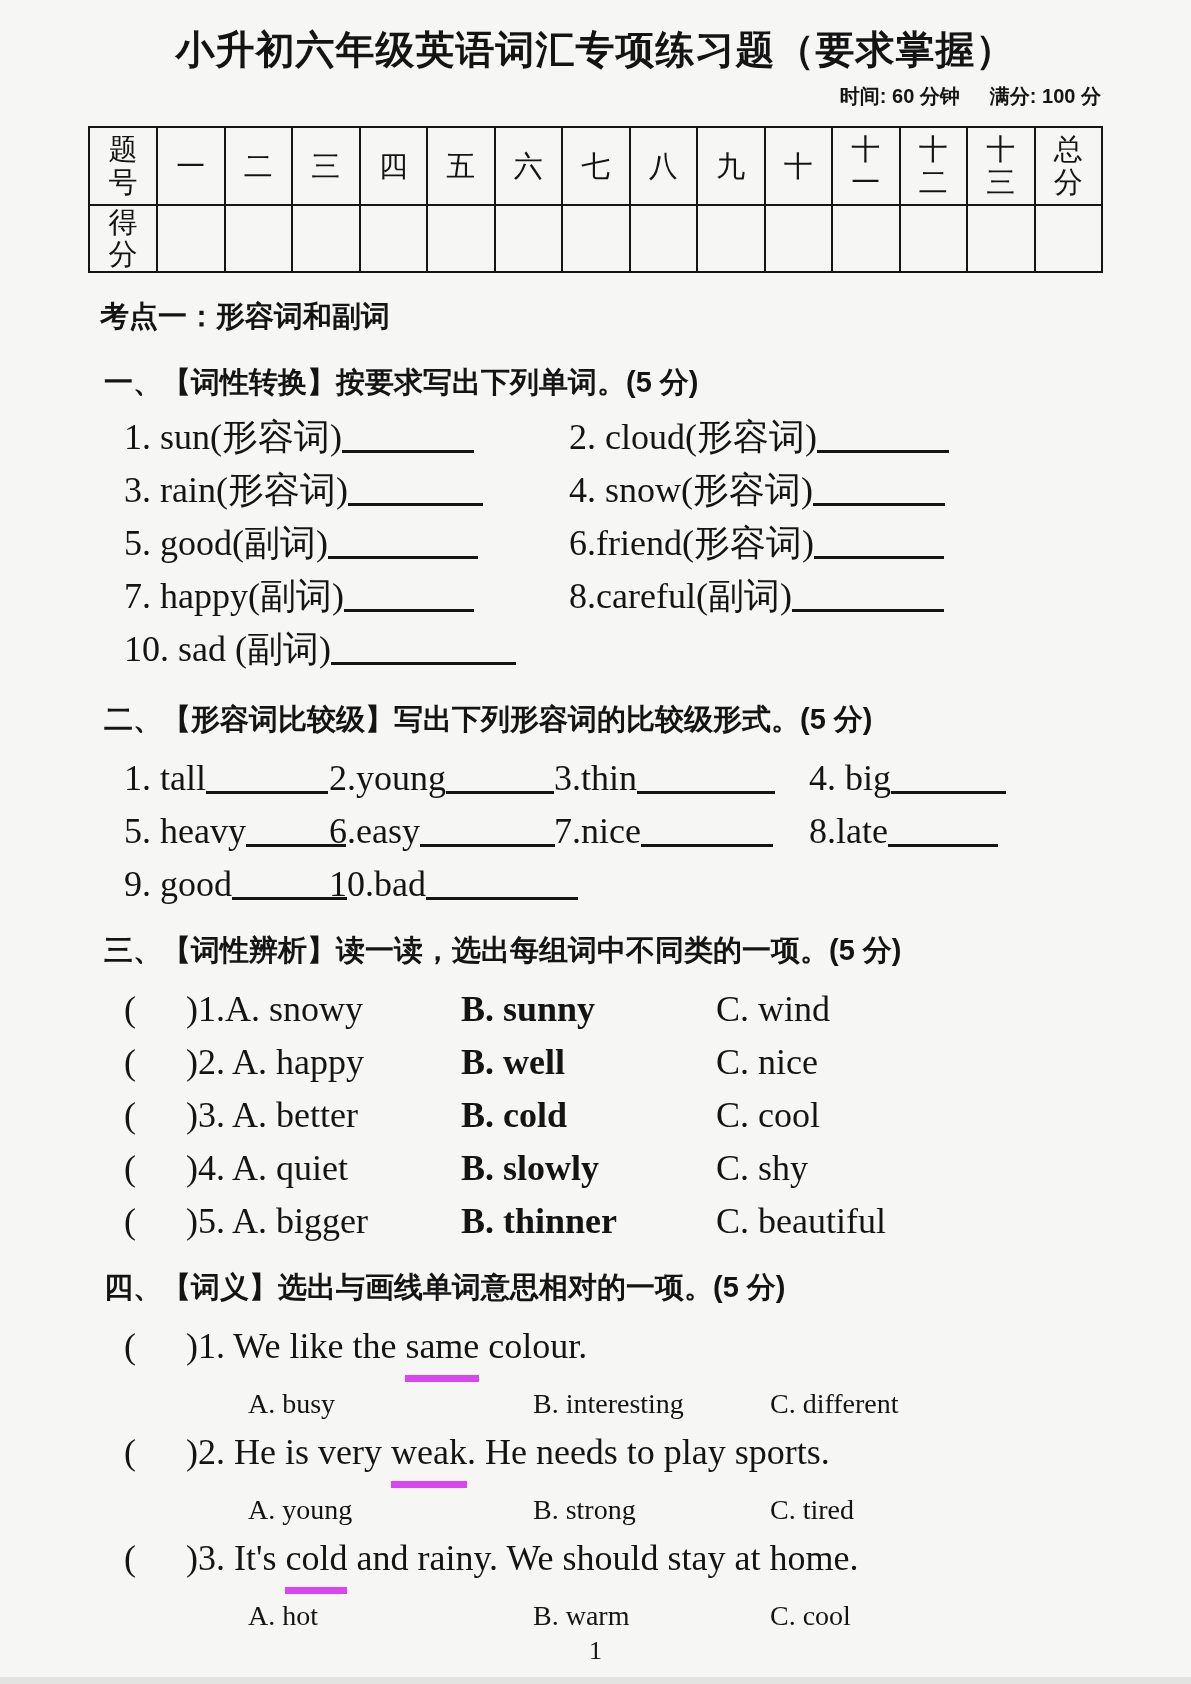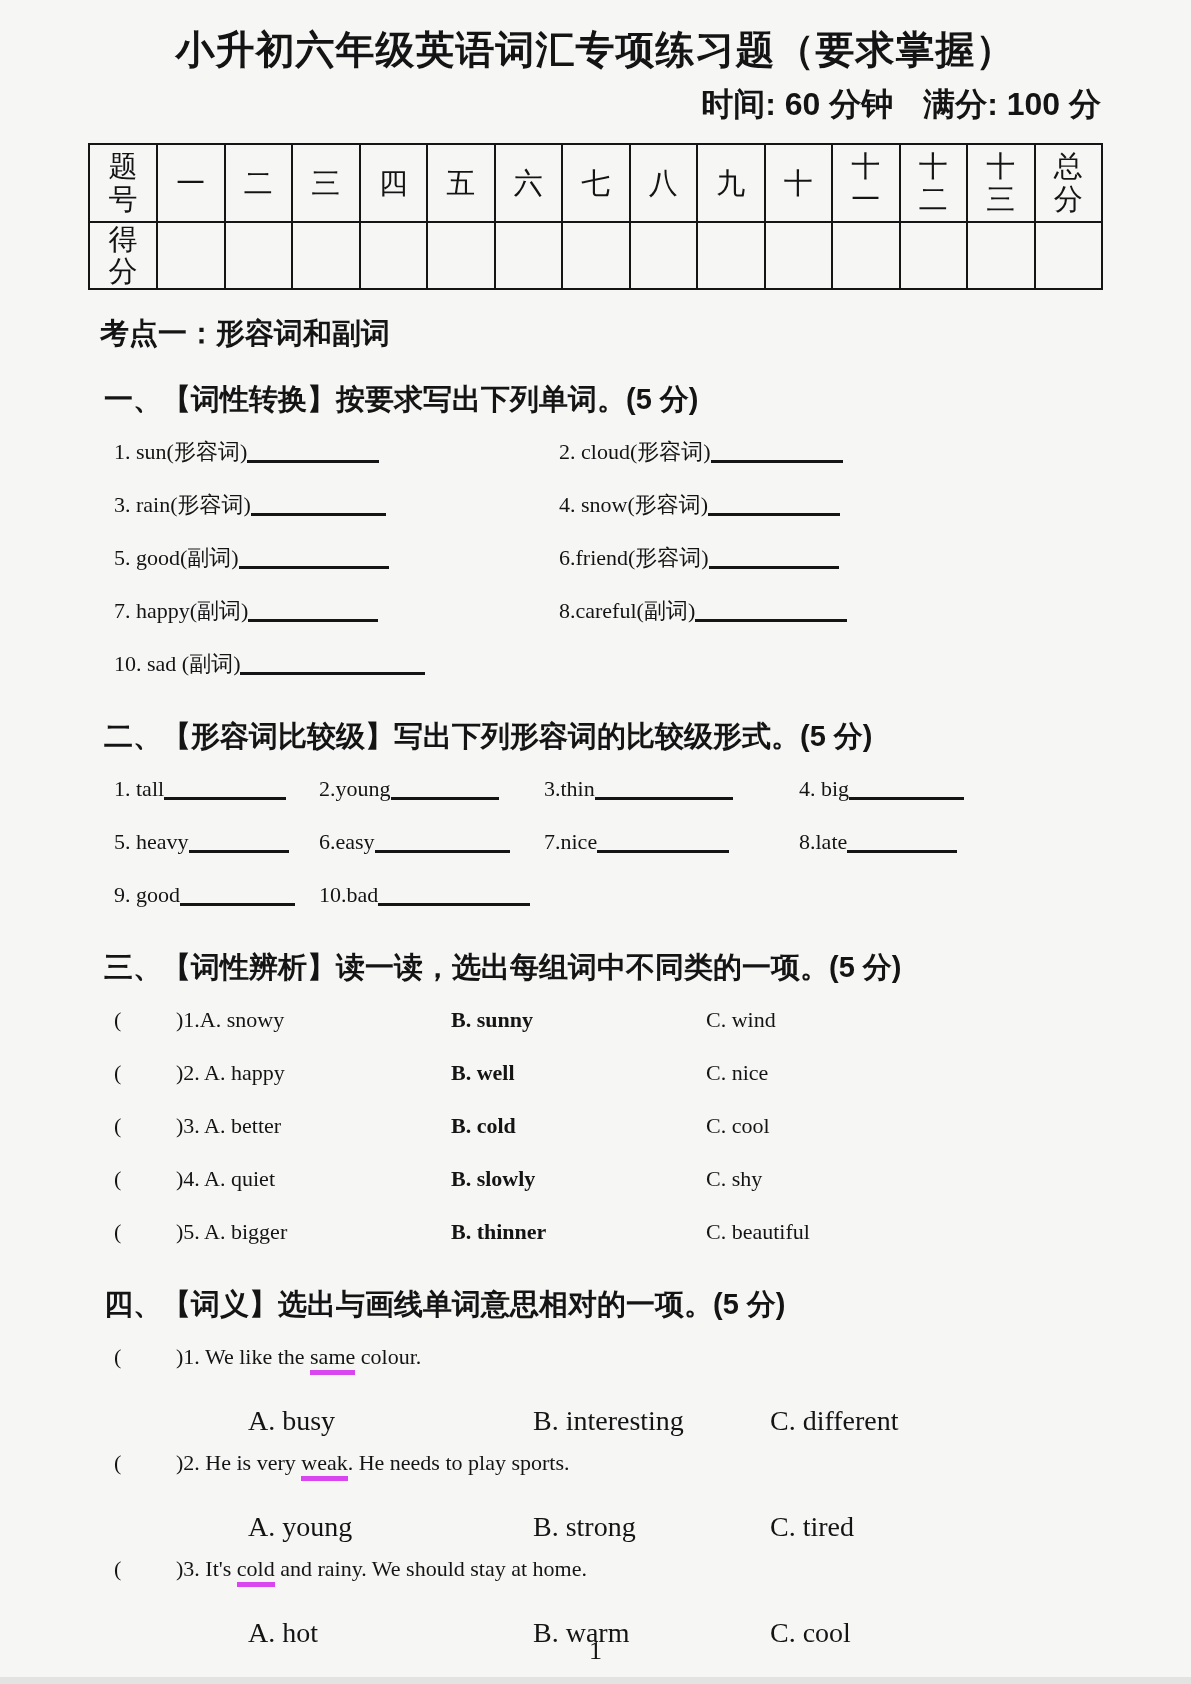--- a/index.html
+++ b/index.html
@@ -8,21 +8,21 @@
     margin:0 auto;background:#f6f6f5;overflow:hidden;
     padding:26px 88px 0 88px;color:#141414;
     font-family:"Liberation Serif", serif;
   }
   
   .title{
     margin:0;text-align:center;font-size:39px;letter-spacing:1px;
     font-family:"Liberation Sans", sans-serif;font-weight:bold;line-height:1.25;
   }
   .meta{
-    margin-top:8px;text-align:right;font-size:32px;font-weight:bold;
+    margin-top:8px;text-align:right;font-size:20px;font-weight:bold;
     font-family:"Liberation Sans", sans-serif;padding-right:2px;
   }
   .meta .sep{display:inline-block;width:30px;}
   
   table.score{border-collapse:collapse;width:100%;margin-top:16px;table-layout:fixed;}
   table.score td{
     border:2.5px solid #151515;text-align:center;vertical-align:middle;
     font-size:29px;line-height:1.12;padding:0;
   }
   table.score tr.hdr td{height:76px;}
@@ -32,38 +32,38 @@
   
   .kaodian{
     margin:24px 0 0 12px;font-size:29px;
     font-family:"Liberation Sans", sans-serif;font-weight:bold;
   }
   .part-h{
     margin:26px 0 0 16px;font-size:29px;
     font-family:"Liberation Sans", sans-serif;font-weight:bold;
   }
   
-  .row{display:flex;margin-left:26px;height:53px;align-items:center;
-       font-size:22px;white-space:nowrap;}
+  .row{display:flex;margin-left:36px;height:53px;align-items:flex-end;
+       font-size:36px;white-space:nowrap;}
   .row.first{margin-top:6px;}
   .blank{display:inline-block;border-bottom:3px solid #151515;transform:translateY(4px);}
   
   .p1-left{width:445px;}
   
   .p2c1{width:205px;}.p2c2{width:225px;}.p2c3{width:255px;}
   
   .paren{display:inline-block;width:62px;}
   .p3a{display:inline-block;width:275px;}
   .p3b{display:inline-block;width:255px;font-weight:bold;}
   
   .p4-opts{display:flex;margin-left:160px;height:53px;align-items:flex-end;
            font-size:28px;white-space:nowrap;}
   .p4a{display:inline-block;width:285px;}
   .p4b{display:inline-block;width:237px;}
-  .uword{border-bottom:5px solid #d946ef;padding-bottom:1px;}
+  .uword{border-bottom:7px solid #d946ef;padding-bottom:9px;}
   
   .pagenum{position:absolute;bottom:18px;left:0;right:0;text-align:center;font-size:26px;}
   .botedge{position:absolute;bottom:0;left:0;right:0;height:7px;background:#e3e3e1;}
 </style>
 </head>
 <body>
 
 <div class="page">
 
   <h1 class="title">小升初六年级英语词汇专项练习题（要求掌握）</h1>

